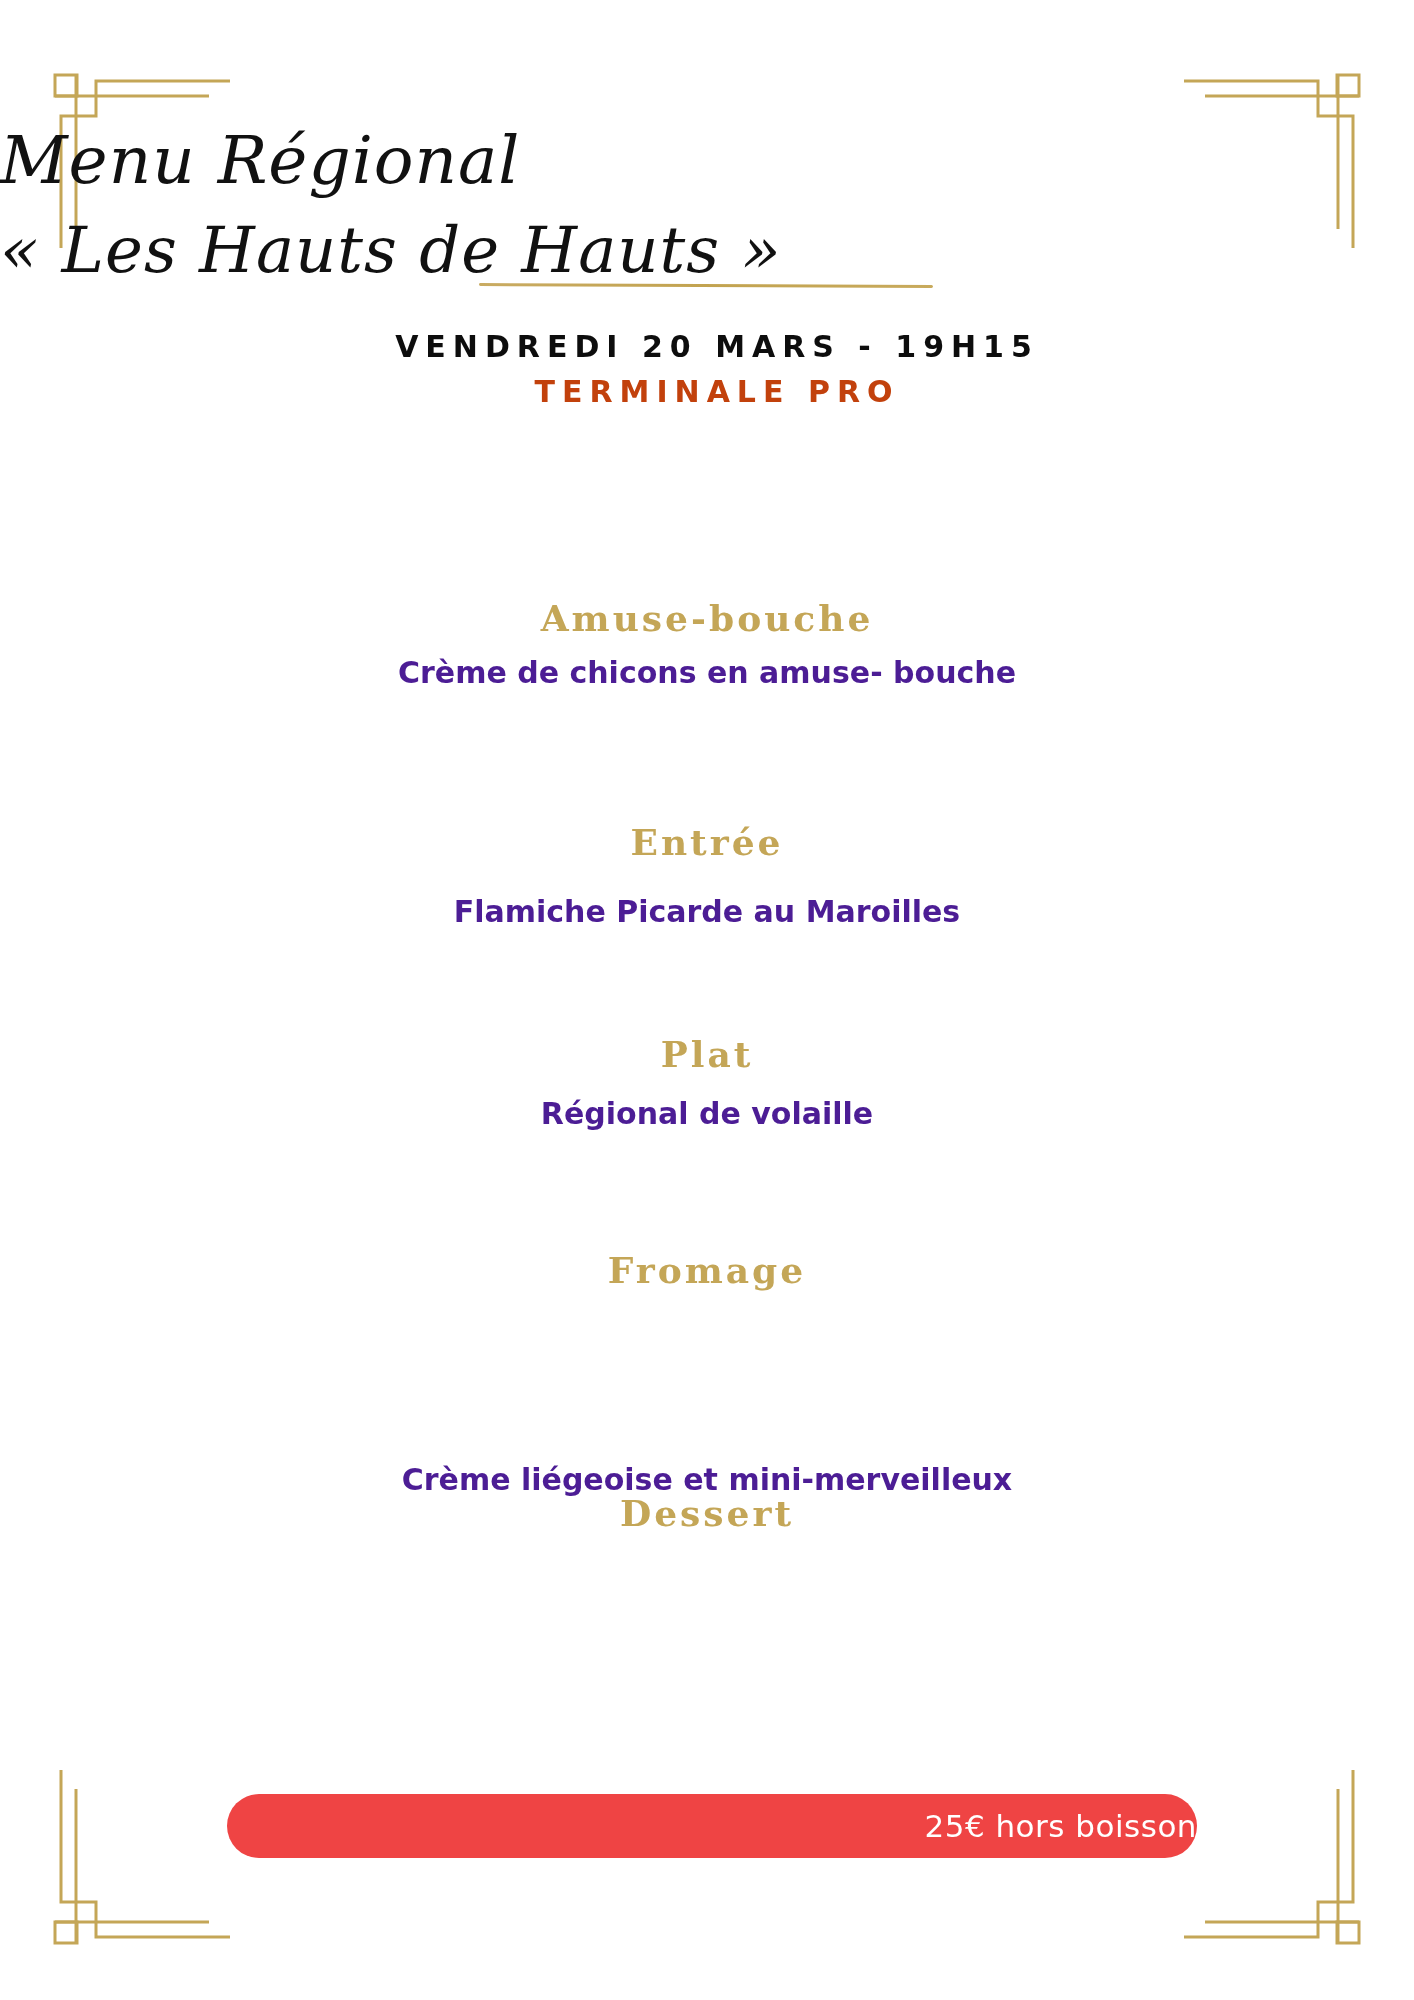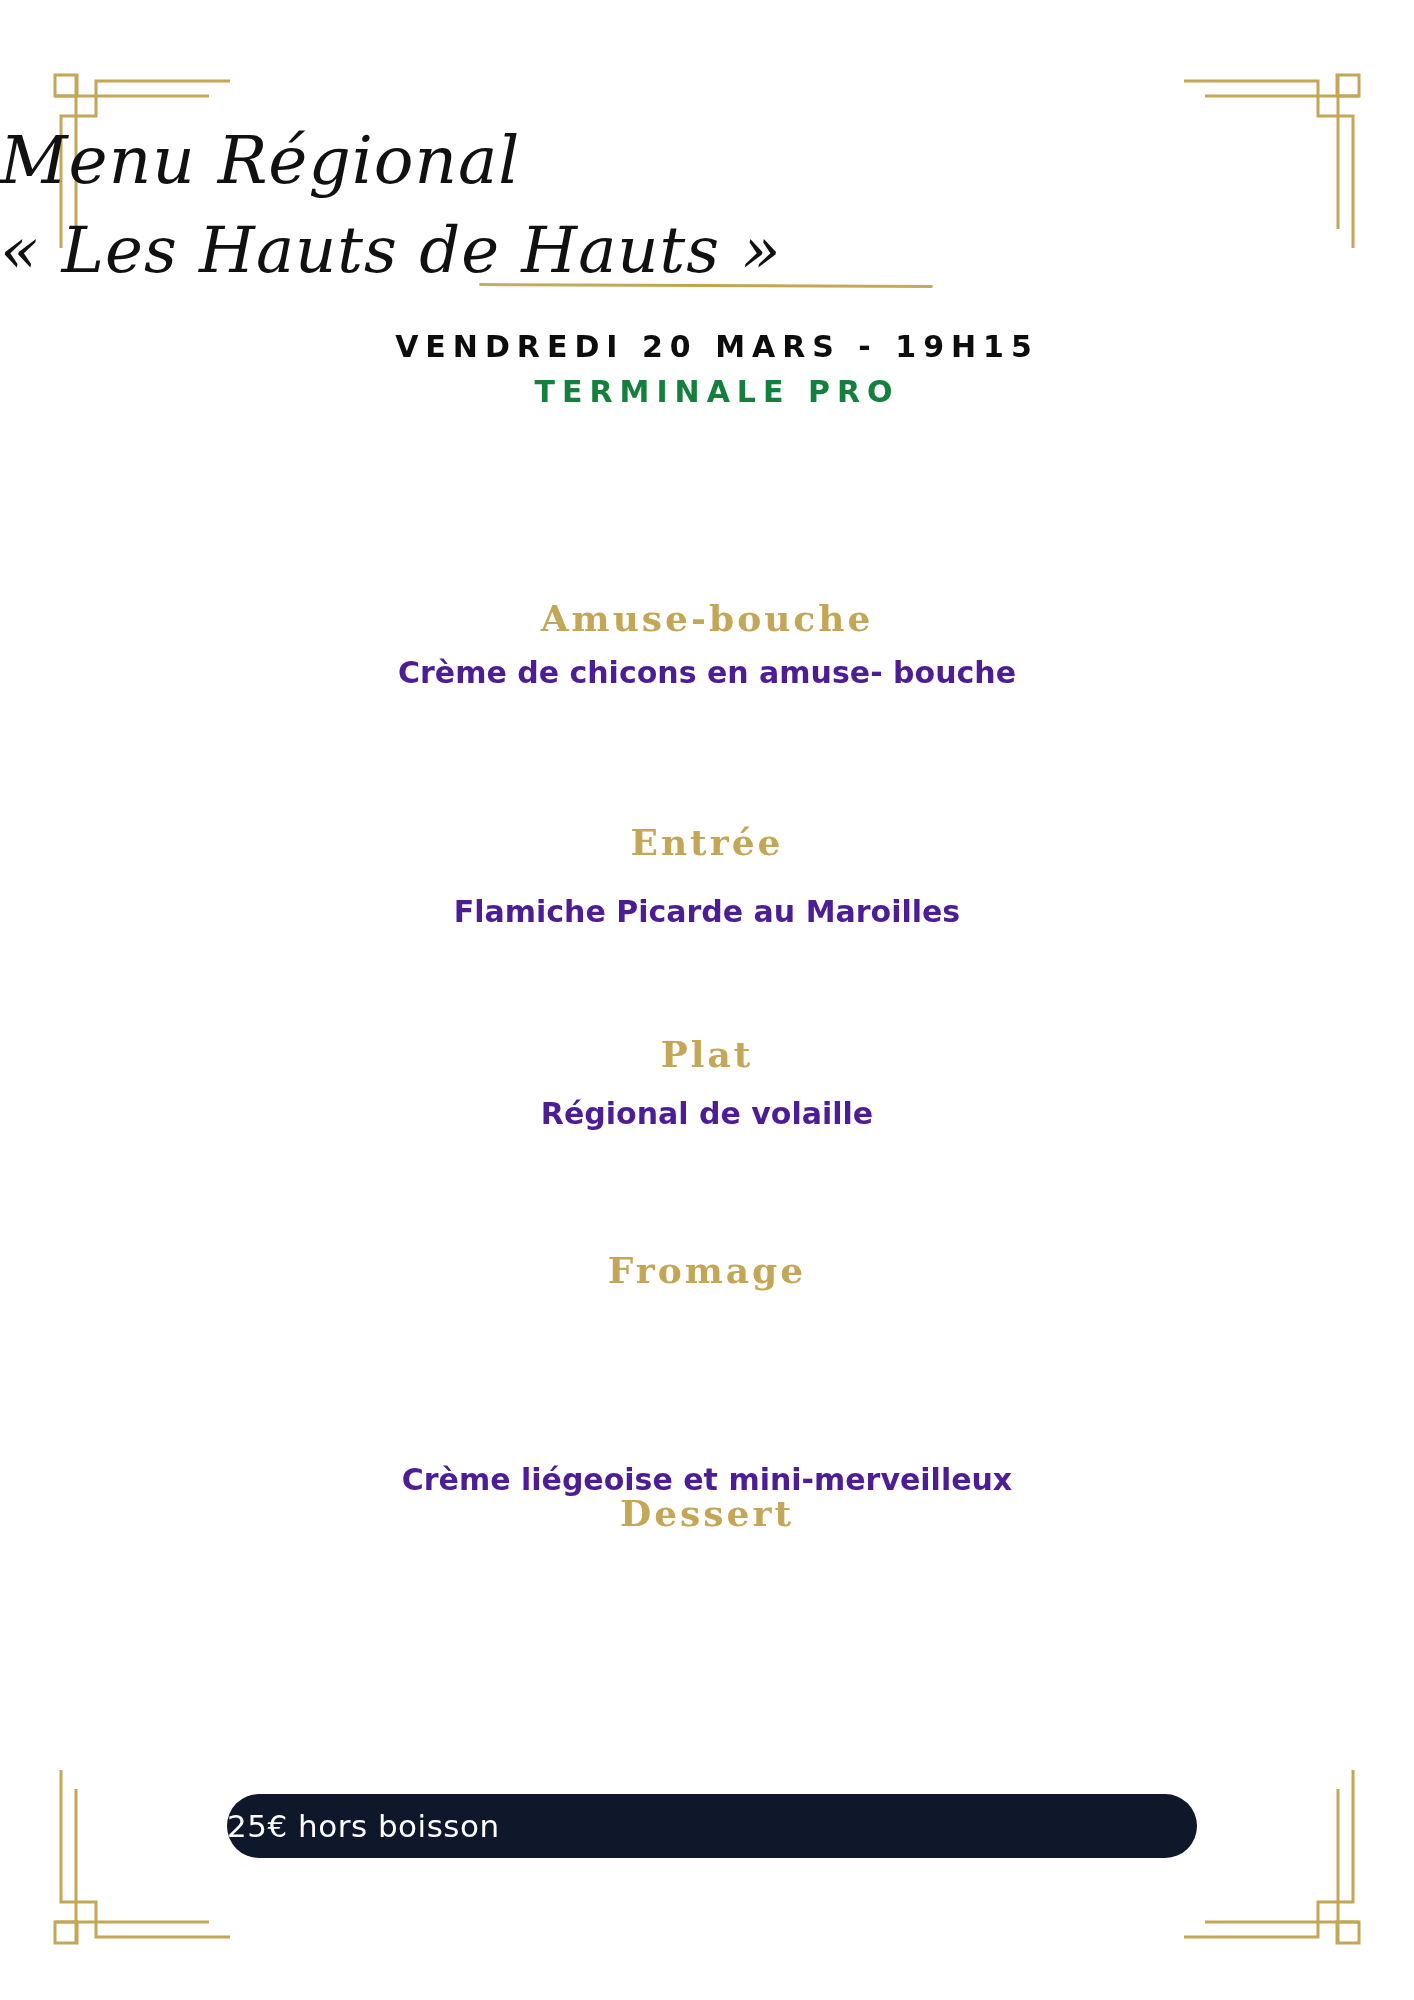--- a/index.html
+++ b/index.html
@@ -26,38 +26,38 @@
       background: linear-gradient(90deg, #c9ab62 0%, #c2a350 50%, #c8aa5c 100%);
       border-radius: 2px; transform: rotate(0.25deg);
     }
 
     .caps-line {
       position: absolute; left: 0; width: 1414px; text-align: center;
       font-family: "DejaVu Sans", sans-serif; font-weight: bold;
       font-size: 30px; letter-spacing: 7px; line-height: 1; white-space: nowrap; padding-left: 20px;
     }
     .date-line { top: 332px; color: #0d0d0d; }
-    .class-line { top: 377px; color: #15803d; }
+    .class-line { top: 377px; color: #c2410c; }
 
     .section-heading {
       position: absolute; left: 0; width: 1414px; text-align: center;
       font-family: "DejaVu Serif", serif; font-weight: bold;
       font-size: 36px; letter-spacing: 3px; color: #c4a657; line-height: 1;
       white-space: nowrap;
     }
     .section-item {
       position: absolute; left: 0; width: 1414px; text-align: center;
       font-family: "DejaVu Sans", sans-serif; font-weight: bold;
       font-size: 30px; color: #4c1d95; line-height: 1; white-space: nowrap;
     }
 
     .price-pill {
       position: absolute; left: 227px; top: 1794px; width: 970px; height: 64px;
-      background: #0f172a; border-radius: 32px;
-      display: flex; align-items: center; justify-content: flex-start;
+      background: #ef4444; border-radius: 32px;
+      display: flex; align-items: center; justify-content: flex-end;
     }
     .price-text {
       font-family: "DejaVu Sans", sans-serif; font-weight: normal;
       font-size: 31px; color: #ffffff; letter-spacing: 0.5px; line-height: 1;
     }
   </style>
 </head>
 <body>
 
 <div class="corner corner-tl">

